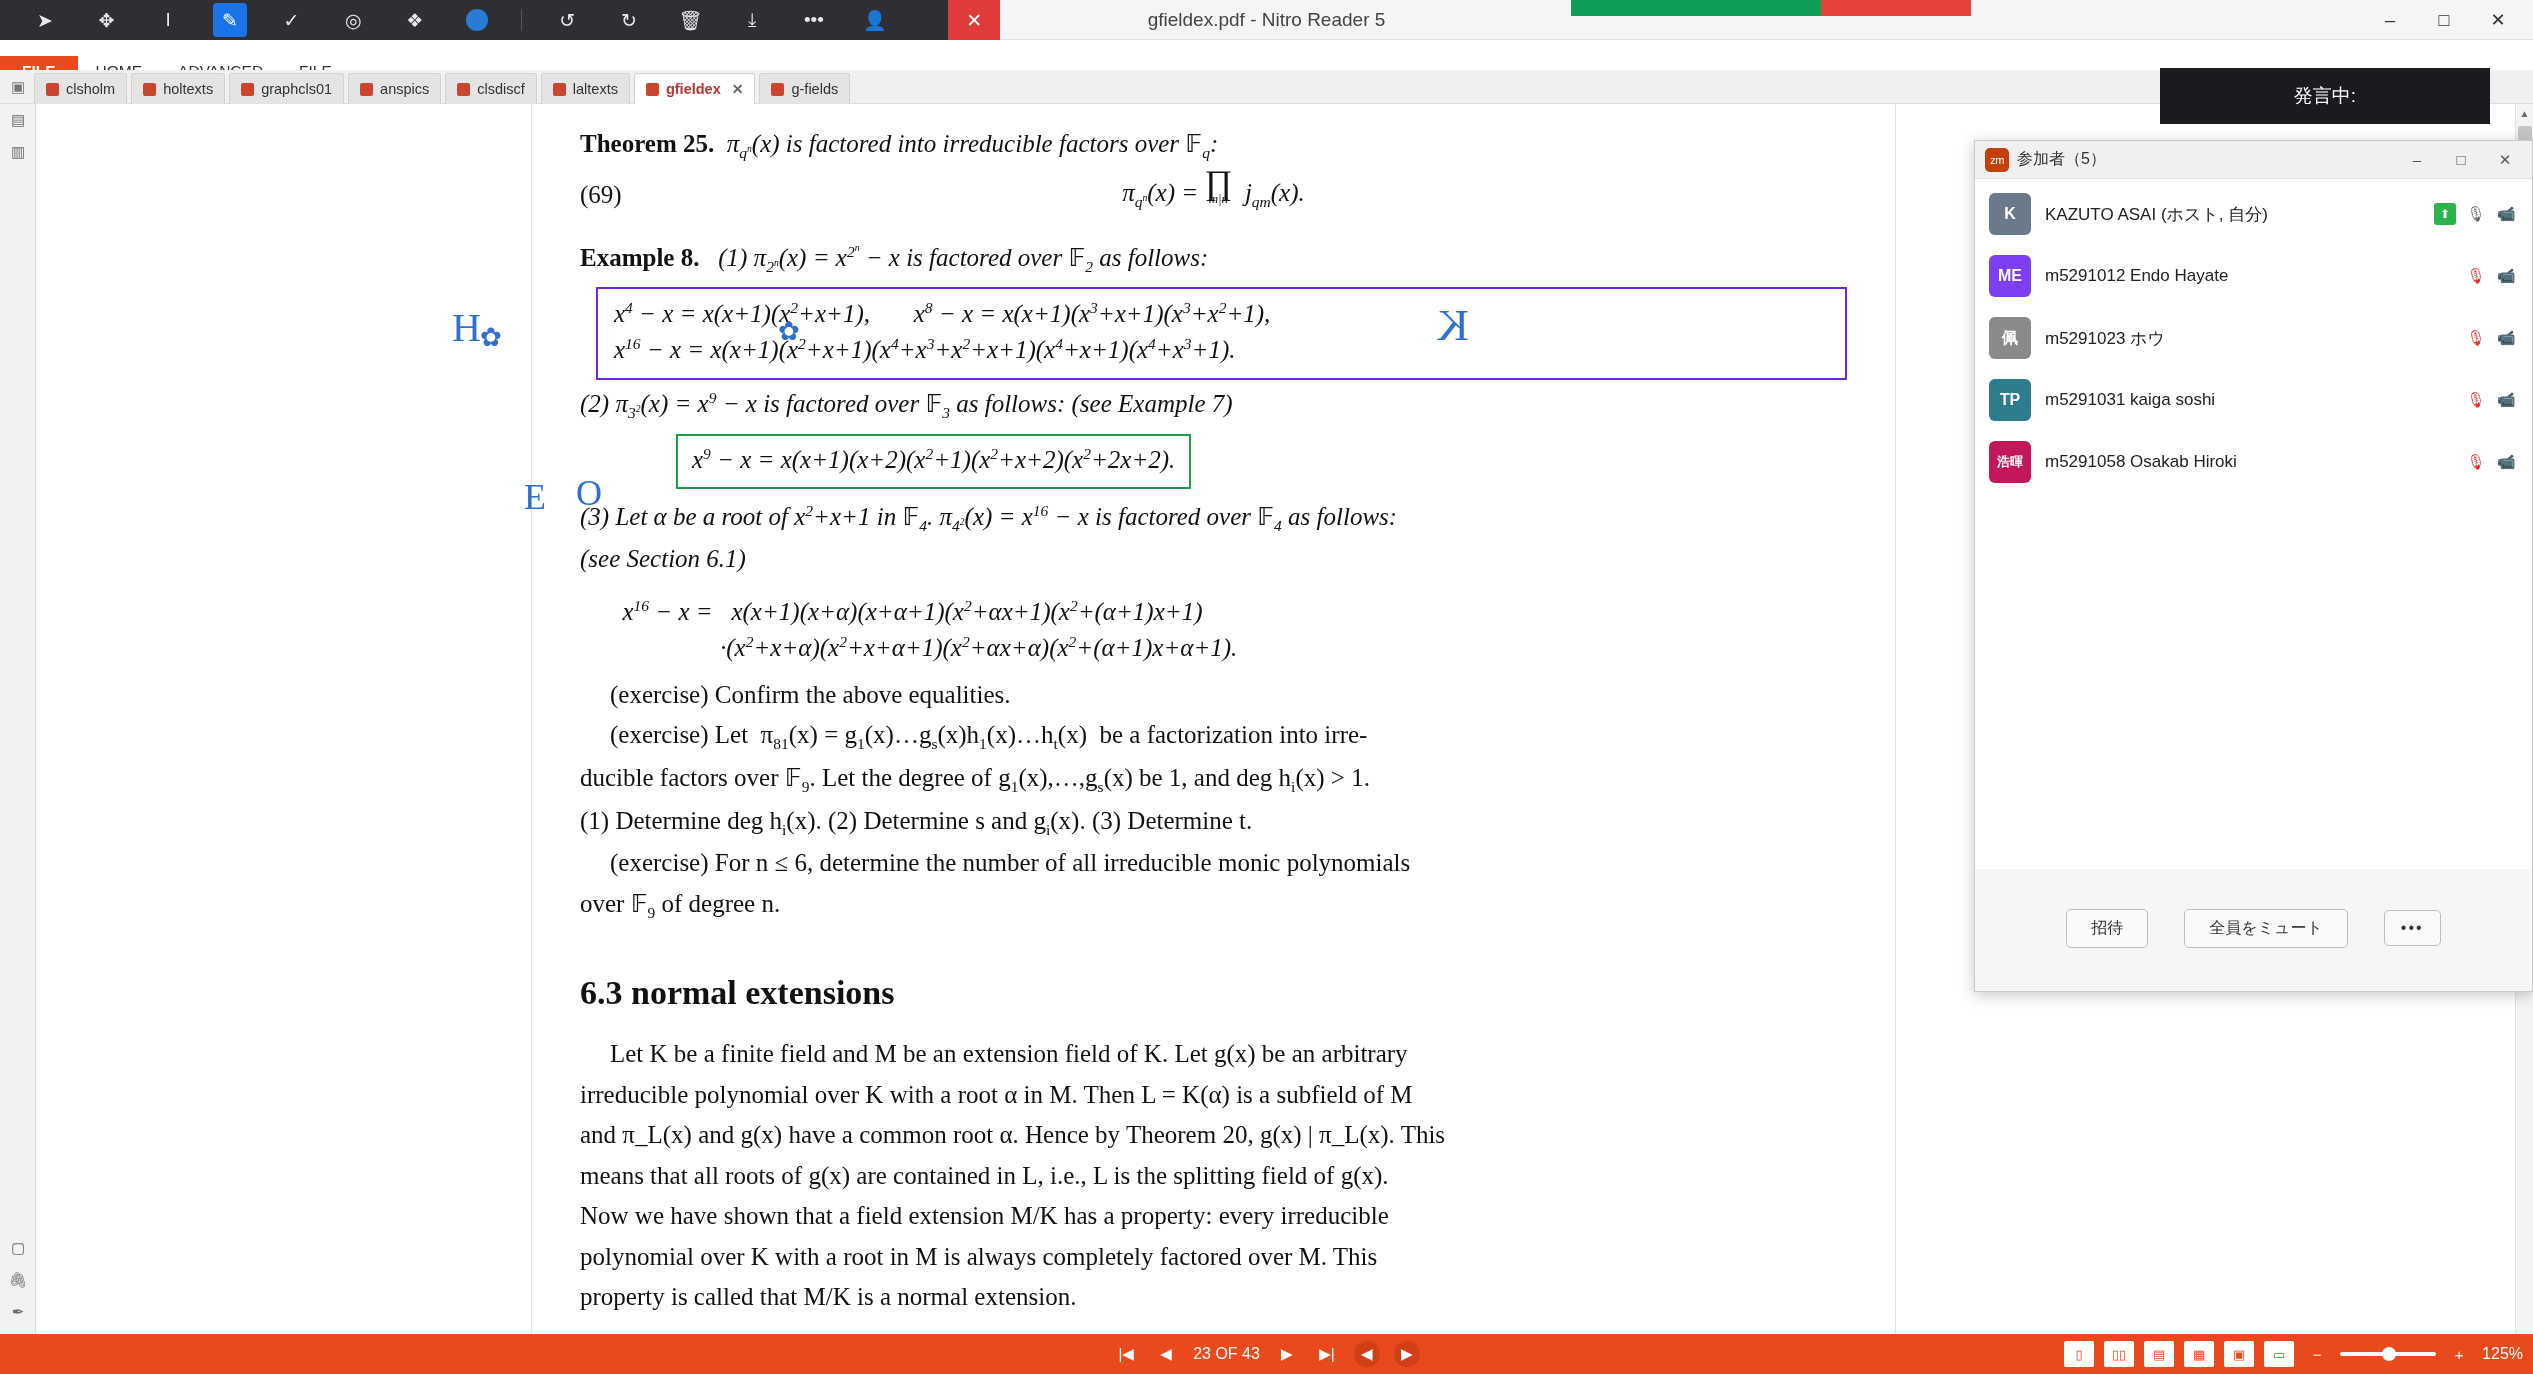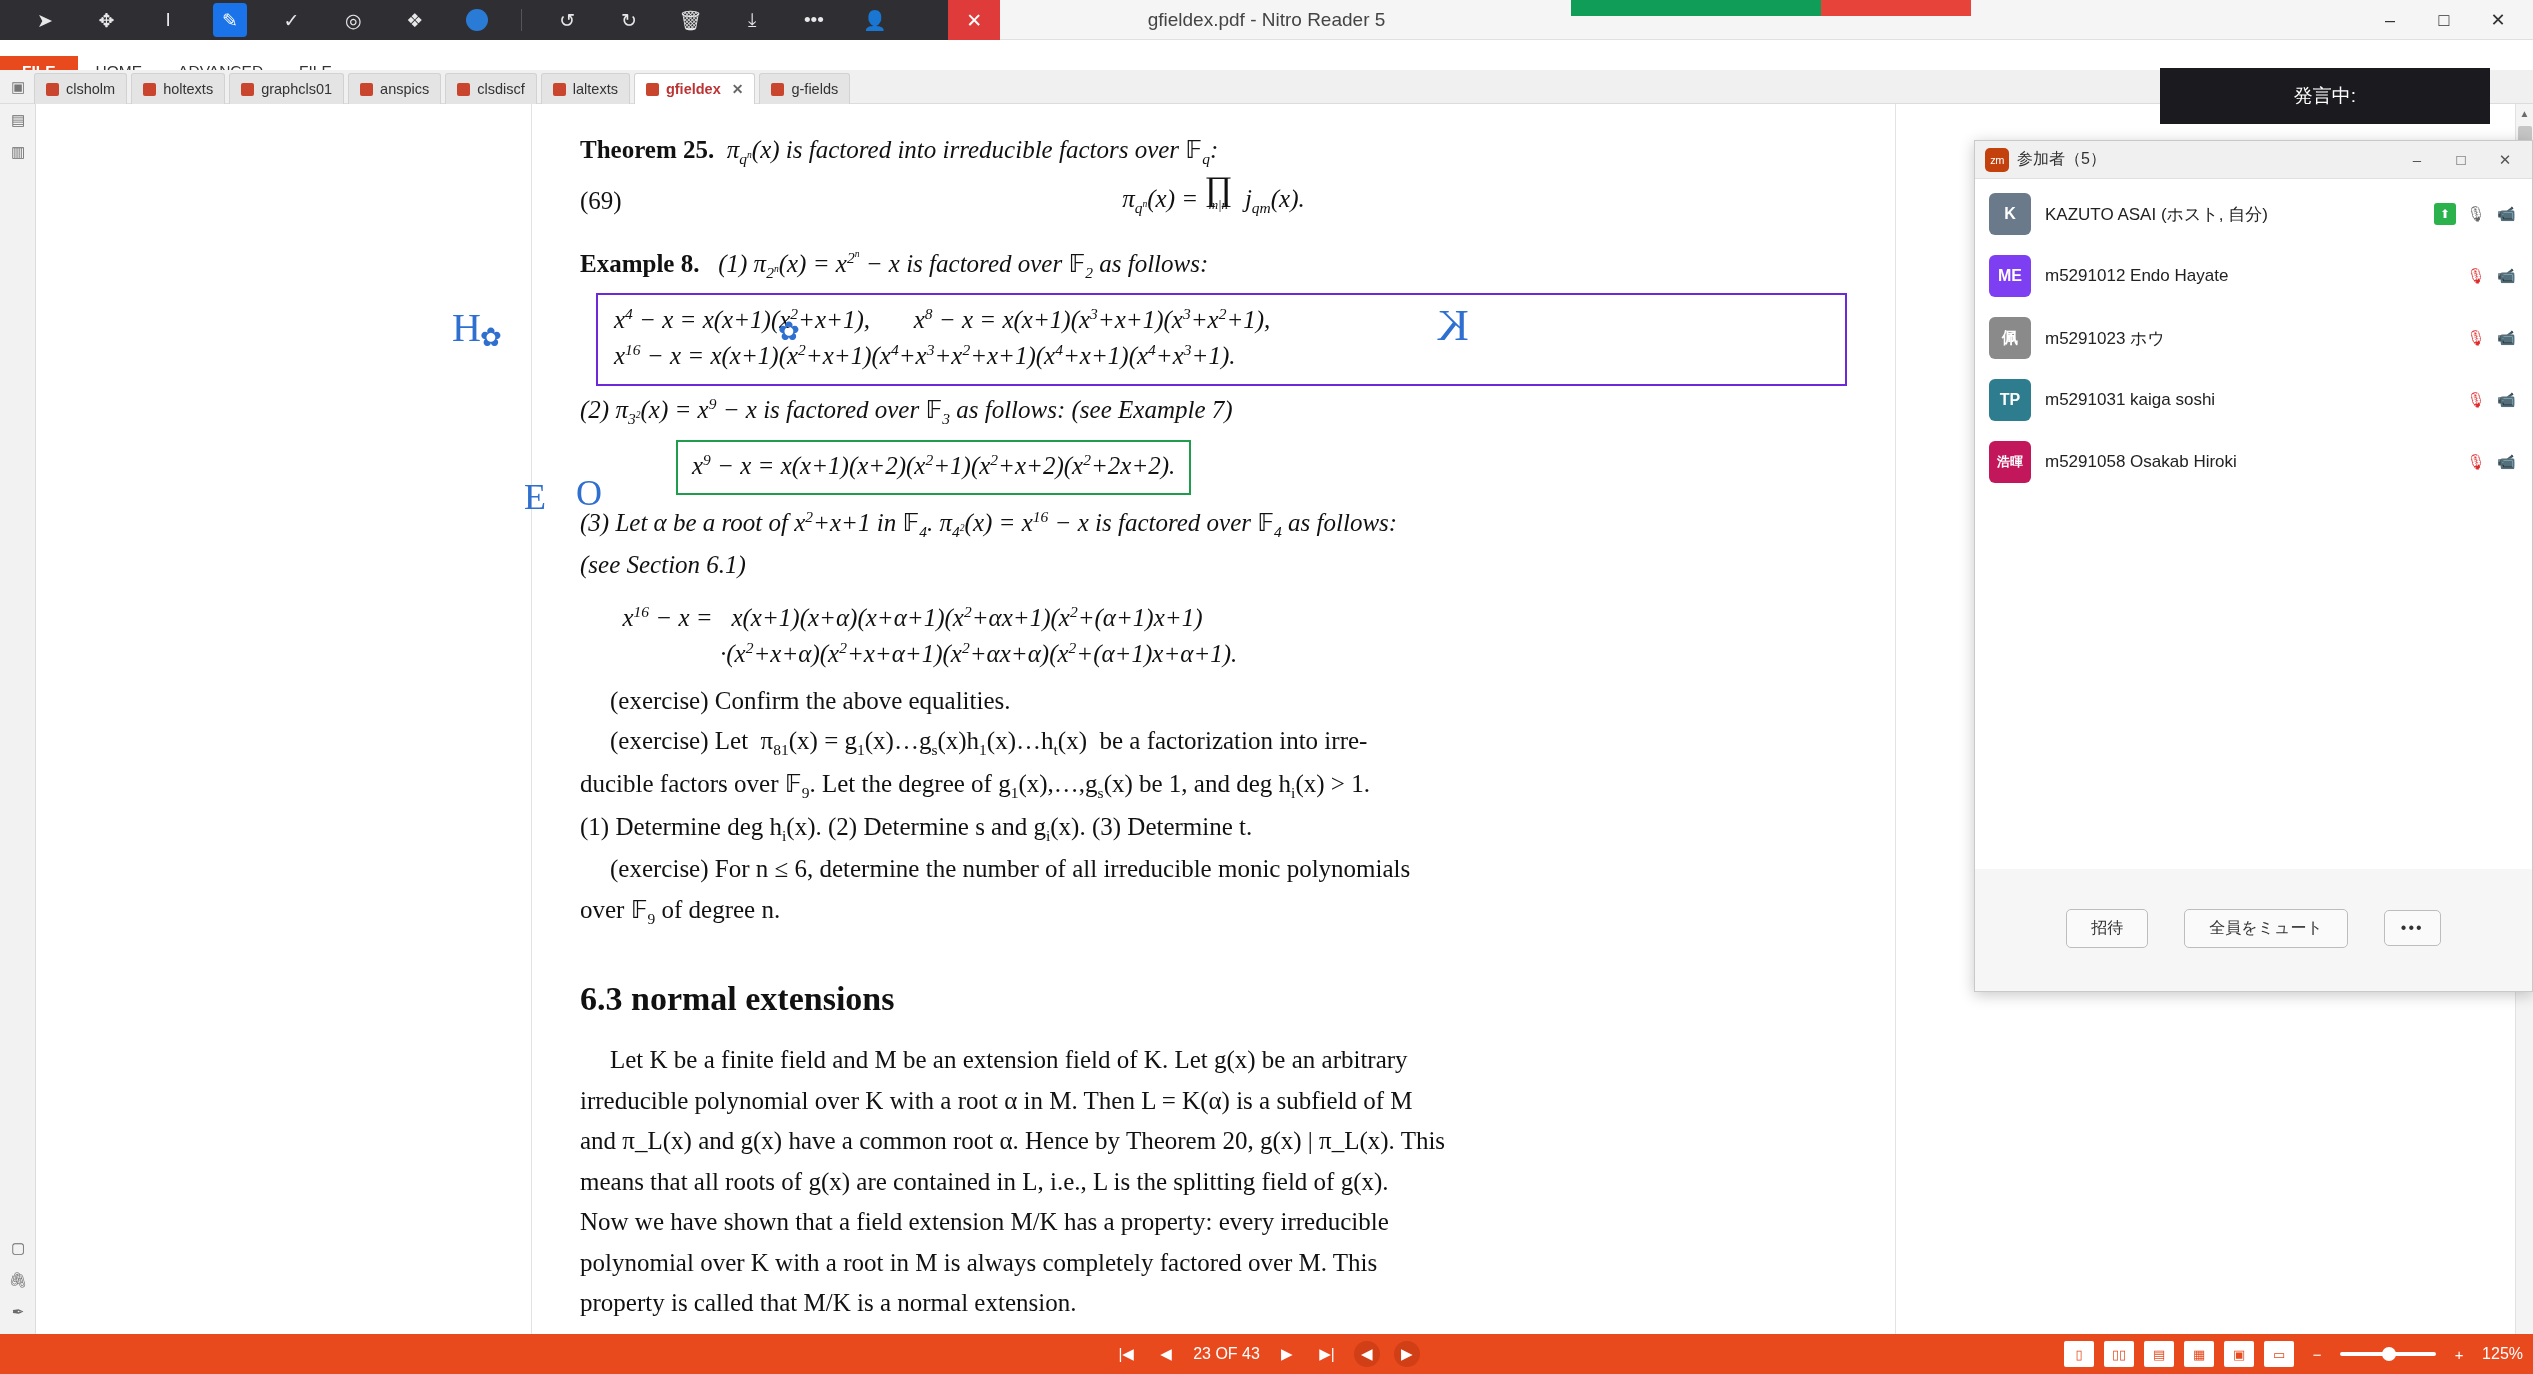--- a/index.html
+++ b/index.html
@@ -78,21 +78,21 @@
     position: absolute; left: 36px; top: 104px; right: 0; bottom: 40px;
     background: #ffffff; overflow: hidden;
   }
   .page {
     position: absolute; left: 495px; top: 0; width: 1365px; min-height: 1230px;
     background: #fff;
     border-left: 1px solid #e3e3e3; border-right: 1px solid #e3e3e3;
   }
   .page-body {
     position: relative;
-    padding: 28px 48px 0 48px;
+    padding: 22px 48px 0 48px;
     font-family: "Liberation Serif", serif;
     color: #111; font-size: 25px; line-height: 1.46;
   }
   .gray-left { position: absolute; left: 0; top: 104px; width: 495px; bottom: 40px; background: #fff; }
   .gray-right { position: absolute; left: 1860px; top: 0; right: 0; bottom: 0; background: #fff; }
   .it { font-style: italic; }
   .bold { font-weight: bold; }
   sup.m { font-size: 0.62em; vertical-align: super; }
   sub.m { font-size: 0.62em; vertical-align: sub; }
   .bb { font-family: "DejaVu Sans", sans-serif; font-style: normal; }

